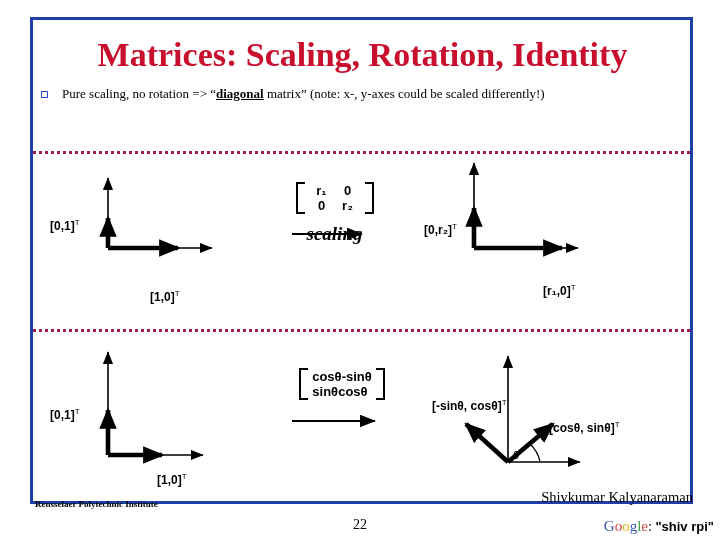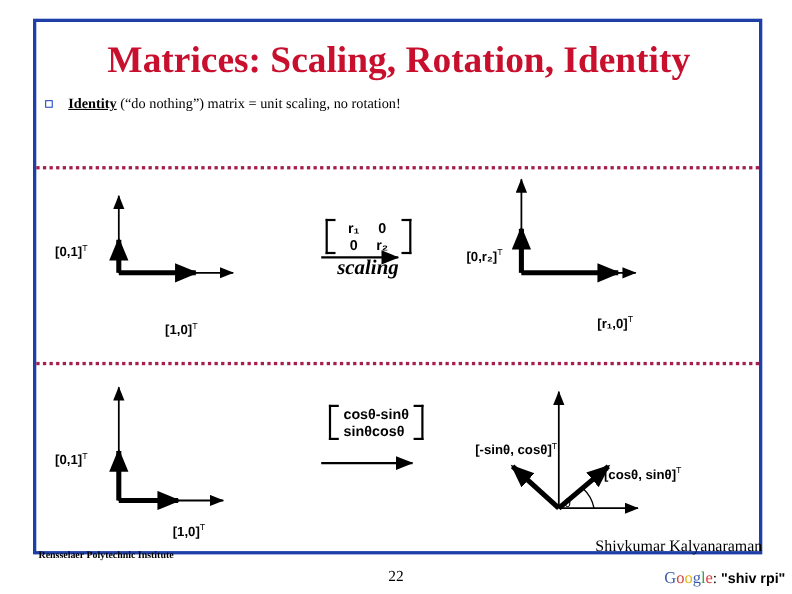--- a/index.html
+++ b/index.html
@@ -98,21 +98,21 @@
   }
 
   
   .vlabel {
     position: absolute;
     font-family: "Liberation Sans", sans-serif;
     font-weight: bold;
     font-size: 12px;
     color: #000;
     white-space: nowrap;
-    line-height: 20px;
+    line-height: 14px;
   }
   .vlabel sup { font-size: 8px; font-weight: normal; }
 
   
   .matrix-block { position: absolute; }
   .matrix-wrap {
     display: flex;
     align-items: stretch;
     justify-content: center;
   }
@@ -200,26 +200,26 @@
 </style>
 </head>
 <body>
 
 <div id="slide-frame"></div>
 
 <div id="slide-title">Matrices: Scaling, Rotation, Identity</div>
 
 <div id="bullet-list">
 
-
-
   <div class="bullet-row">
     <span class="bullet-mark"><span class="sq"></span></span>
-    <span class="bullet-text"><span class="u">Identity</span><span> (“do nothing”) matrix = unit scaling, no rotation!</span></span>
+    <span class="bullet-text"><span>Pure scaling, no rotation =&gt; “</span><span class="u">diagonal</span><span> matrix” (note: x-, y-axes could be scaled differently!)</span></span>
   </div>
+
+
 
 </div>
 
 <div class="sep" id="sep-1"></div>
 <div class="sep" id="sep-2"></div>
 
 <svg id="diagrams" viewBox="0 0 720 540">
   <defs>
     <marker id="ahThin" markerWidth="9" markerHeight="9" refX="7.6" refY="3.2" orient="auto" markerUnits="strokeWidth">
       <path d="M0,0 L8,3.2 L0,6.4 z" fill="#000"></path>
@@ -279,36 +279,36 @@
 </svg>
 
 <div class="vlabel" style="left:50px; top:216px;"><span>[0,1]</span><sup>T</sup></div>
 
 <div class="vlabel" style="left:150px; top:287px;"><span>[1,0]</span><sup>T</sup></div>
 
 <div class="vlabel" style="left:424px; top:220px;"><span>[0,r₂]</span><sup>T</sup></div>
 
 <div class="vlabel" style="left:543px; top:281px;"><span>[r₁,0]</span><sup>T</sup></div>
 
-<div class="matrix-block" style="left:287px; top:199px; width:95px;">
+<div class="matrix-block" style="left:287px; top:182px; width:95px;">
   <div class="matrix-wrap">
     <div class="brk brk-l"></div>
     <div class="mgrid">
       <div class="mrow">
         <span class="mcell">r₁</span>
         <span class="mcell">0</span>
       </div>
       <div class="mrow">
         <span class="mcell">0</span>
         <span class="mcell">r₂</span>
       </div>
     </div>
     <div class="brk brk-r"></div>
   </div>
-  <div class="op-label" style="margin-top:2px;font-style:italic;">scaling</div>
+  <div class="op-label" style="margin-top:9px;font-style:italic;">scaling</div>
 </div>
 
 <div class="vlabel" style="left:50px; top:405px;"><span>[0,1]</span><sup>T</sup></div>
 
 <div class="vlabel" style="left:157px; top:470px;"><span>[1,0]</span><sup>T</sup></div>
 
 <div class="vlabel" style="left:432px; top:396px;"><span>[-sinθ, cosθ]</span><sup>T</sup></div>
 
 <div class="vlabel" style="left:549px; top:418px;"><span>[cosθ, sinθ]</span><sup>T</sup></div>
 

